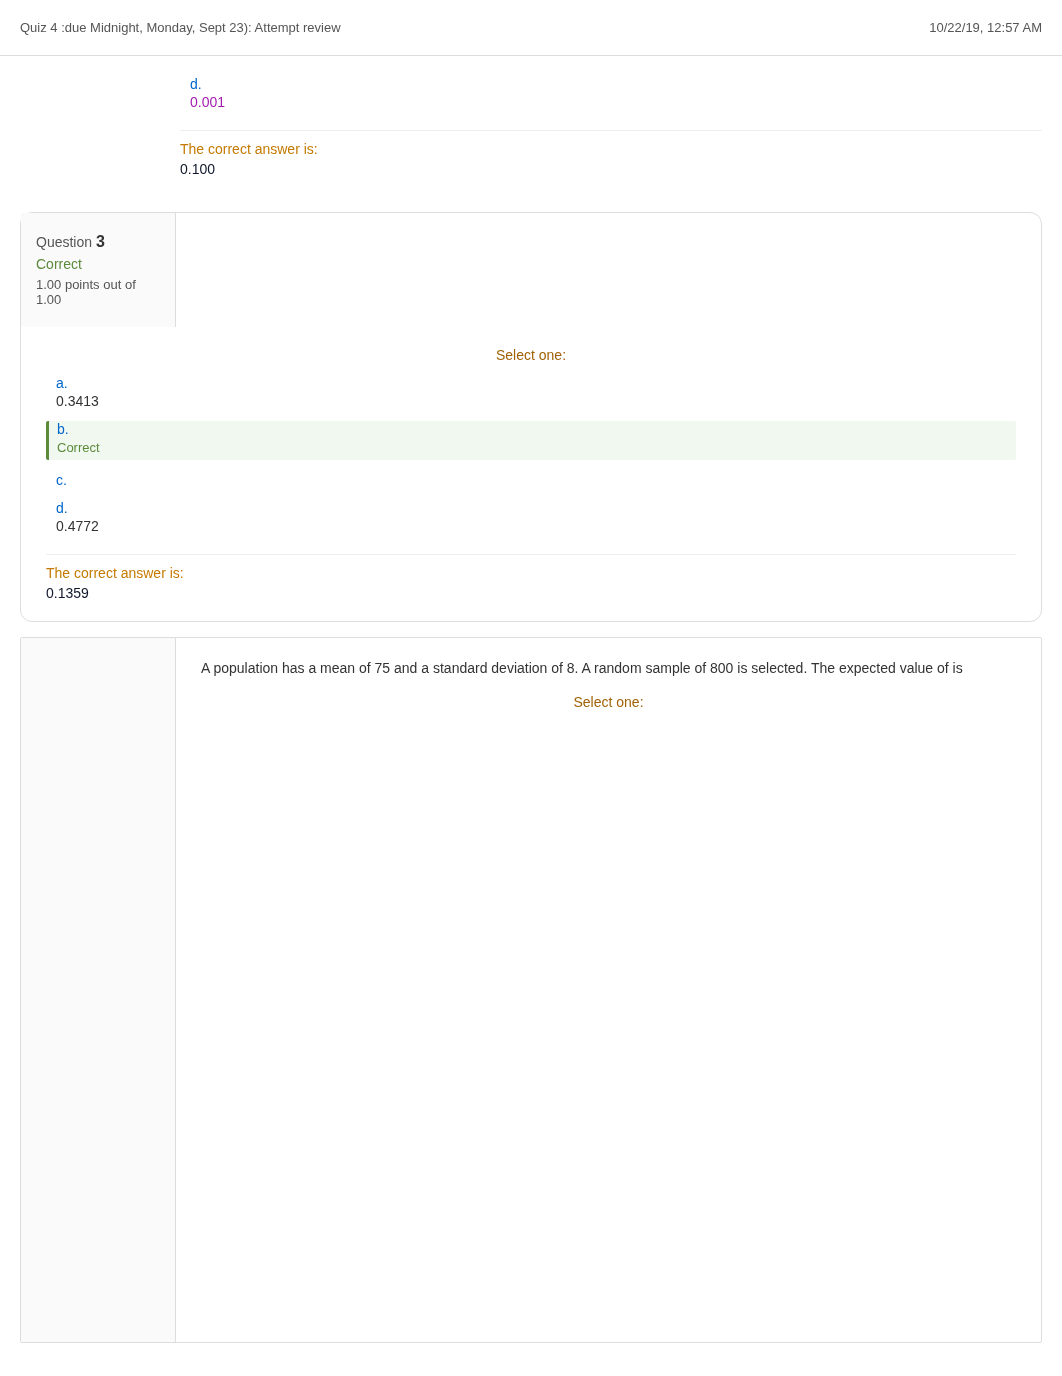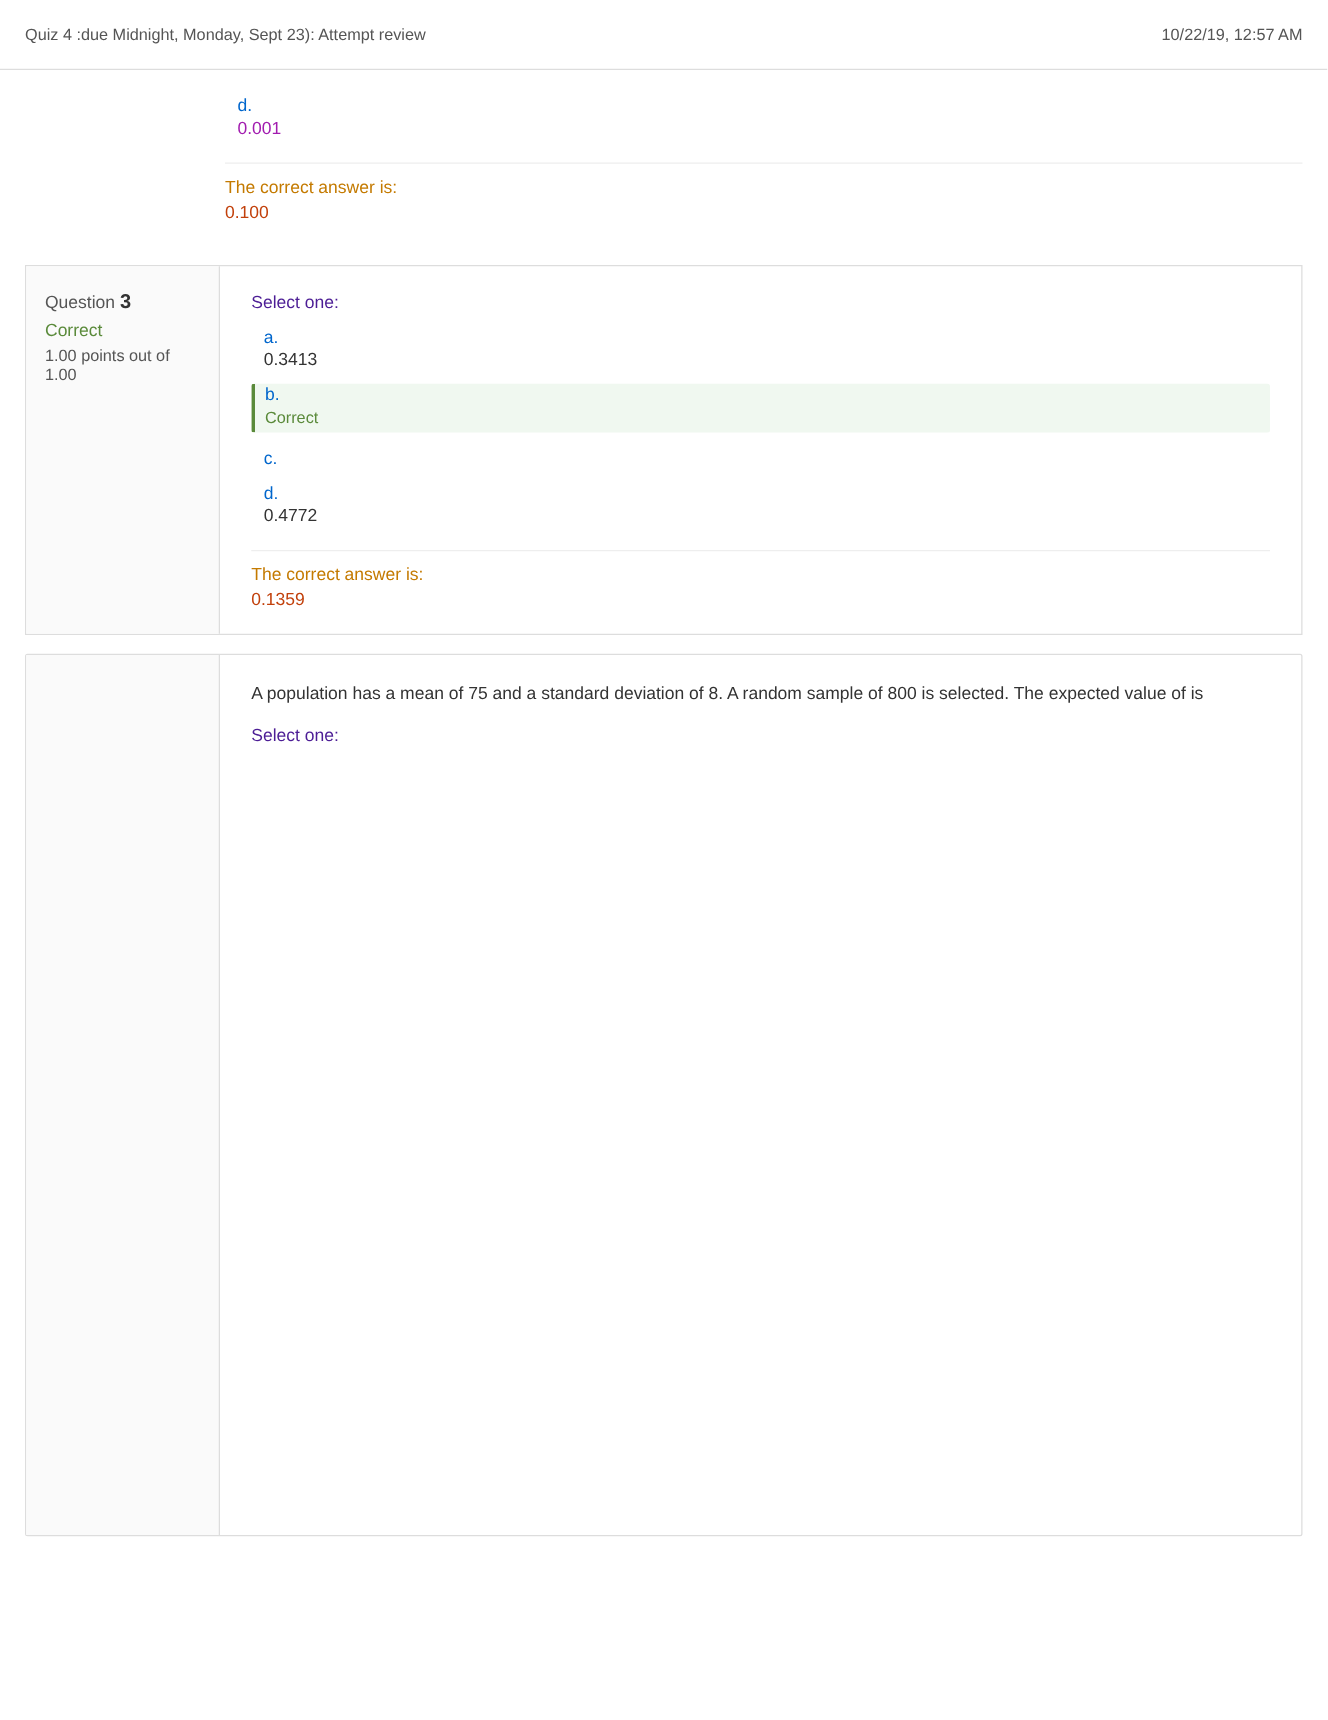--- a/index.html
+++ b/index.html
@@ -48,30 +48,31 @@
     }
 
     .correct-answer-label {
       color: #c47a00;
       font-size: 14px;
       margin-bottom: 4px;
     }
 
     .correct-answer-value {
       font-size: 14px;
-      color: #c2410c;
+      color: #0f172a;
     }
 
     
     .question-block {
       display: flex;
       border: 1px solid #ddd;
-      border-radius: 0;
+      border-radius: 12px;
       margin: 15px 0;
       background: #fff;
+      flex-direction: column;
     }
 
     .question-sidebar {
       width: 155px;
       min-width: 155px;
       padding: 20px 15px;
       border-right: 1px solid #ddd;
       background: #fafafa;
     }
 
@@ -103,23 +104,24 @@
     }
 
     .question-text {
       font-size: 14px;
       color: #333;
       line-height: 1.5;
       margin-bottom: 15px;
     }
 
     .select-one-label {
-      color: #4c1d95;
+      color: #a16207;
       font-size: 14px;
       margin-bottom: 12px;
+      text-align: center;
     }
 
     .options-list {
       list-style: none;
       padding: 0;
       margin: 0;
     }
 
     .option-item {
       margin-bottom: 12px;

